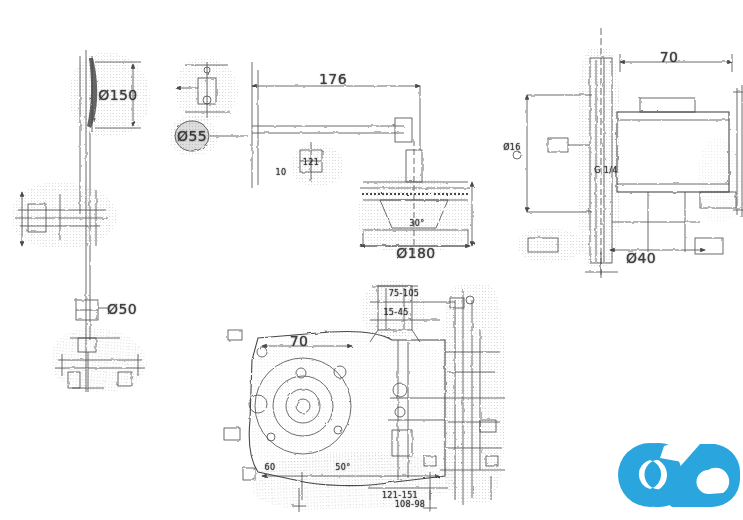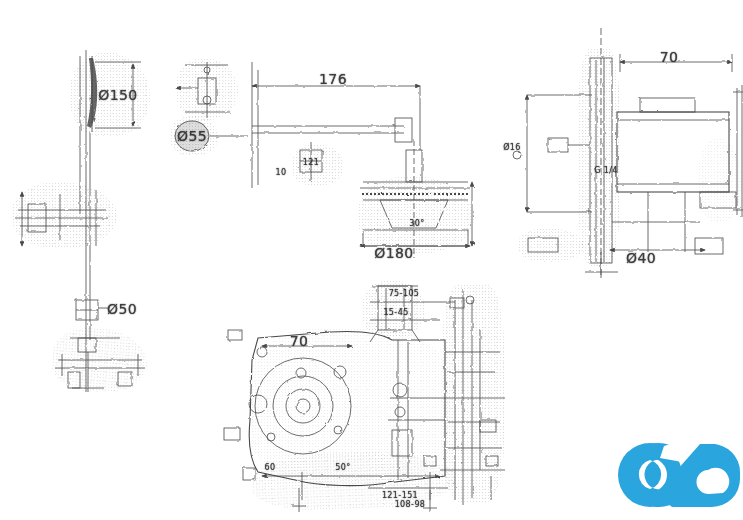--- a/index.html
+++ b/index.html
@@ -249,21 +249,21 @@
   <div class="noise" style="left:252px;top:452px;width:205px;height:58px;transform:rotate(-2deg);"></div>
 
   <span class="dim" style="left:118px;top:95px;">Ø150</span>
   <span class="dim" style="left:122px;top:309px;">Ø50</span>
 
   <span class="dim" style="left:333px;top:79px;">176</span>
   <span class="dim" style="left:192px;top:136px;">Ø55</span>
   <span class="dim small" style="left:311px;top:163px;">121</span>
   <span class="dim small" style="left:281px;top:173px;">10</span>
   <span class="dim small" style="left:417px;top:224px;">30°</span>
-  <span class="dim" style="left:394px;top:253px;">Ø180</span>
+  <span class="dim" style="left:416px;top:253px;">Ø180</span>
 
   <span class="dim" style="left:669px;top:57px;">70</span>
   <span class="dim small" style="left:512px;top:148px;">Ø16</span>
   <span class="dim small" style="left:558px;top:171px;margin-left:48px;">G 1/4</span>
   <span class="dim" style="left:641px;top:258px;text-align:center;">Ø40</span>
 
   <span class="dim" style="left:299px;top:341px;">70</span>
   <span class="dim small" style="left:404px;top:294px;">75-105</span>
   <span class="dim small" style="left:396px;top:313px;">15-45</span>
   <span class="dim small" style="left:270px;top:468px;">60</span>

